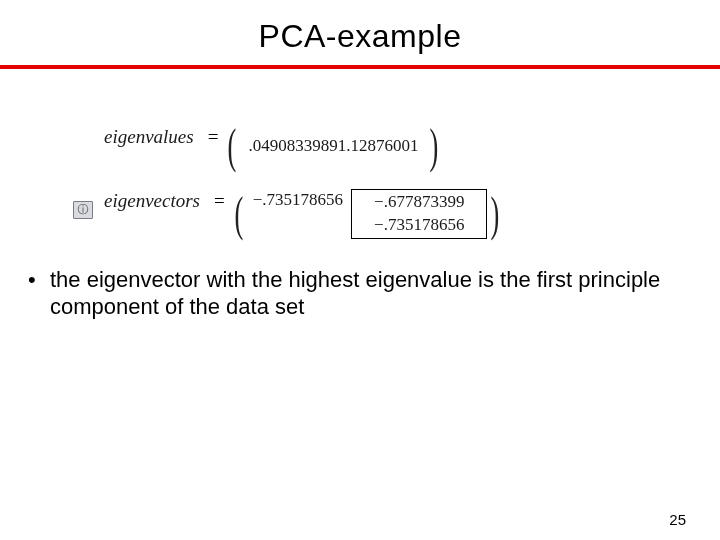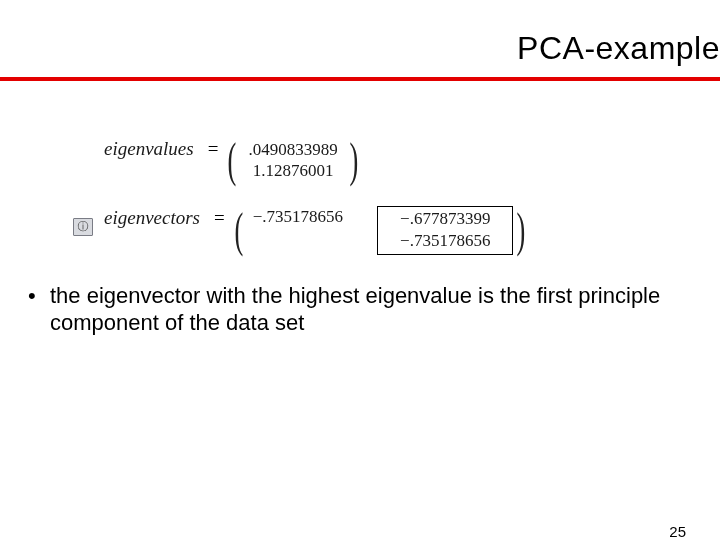--- a/index.html
+++ b/index.html
@@ -12,24 +12,24 @@
     color: #000;
     overflow: hidden;
   }
   .slide {
     position: relative;
     width: 720px;
     height: 540px;
     box-sizing: border-box;
   }
   .title {
-    text-align: right;
+    text-align: center;
     font-size: 32px;
     font-weight: 400;
-    margin-top: 30px;
+    margin-top: 18px;
     margin-bottom: 10px;
     font-family: Arial, Helvetica, sans-serif;
     letter-spacing: 0.5px;
   }
   .red-rule {
     border: none;
     border-top: 4px solid #e30000;
     margin: 0;
   }
   .body {
@@ -82,35 +82,35 @@
     display: inline-block;
     font-size: 48px;
     line-height: 42px;
     font-family: "Times New Roman", Times, serif;
     transform: scaleX(0.55);
     font-weight: 300;
     color: #222;
   }
   .vec {
     display: inline-flex;
-    flex-direction: column;
+    flex-direction: row;
     justify-content: center;
     font-size: 17px;
     line-height: 1.25;
     color: #1a1a1a;
     padding: 2px 8px;
   }
   .vec .num { text-align: center; white-space: nowrap; }
   .mat {
     display: inline-flex;
     align-items: center;
   }
   .cols {
     display: inline-flex;
-    gap: 28px;
+    gap: 2px;
   }
   .col {
     display: flex;
     flex-direction: column;
     font-size: 17px;
     line-height: 1.35;
     color: #1a1a1a;
   }
   .col .num { text-align: right; white-space: nowrap; padding: 0 6px; }
   .boxed {

